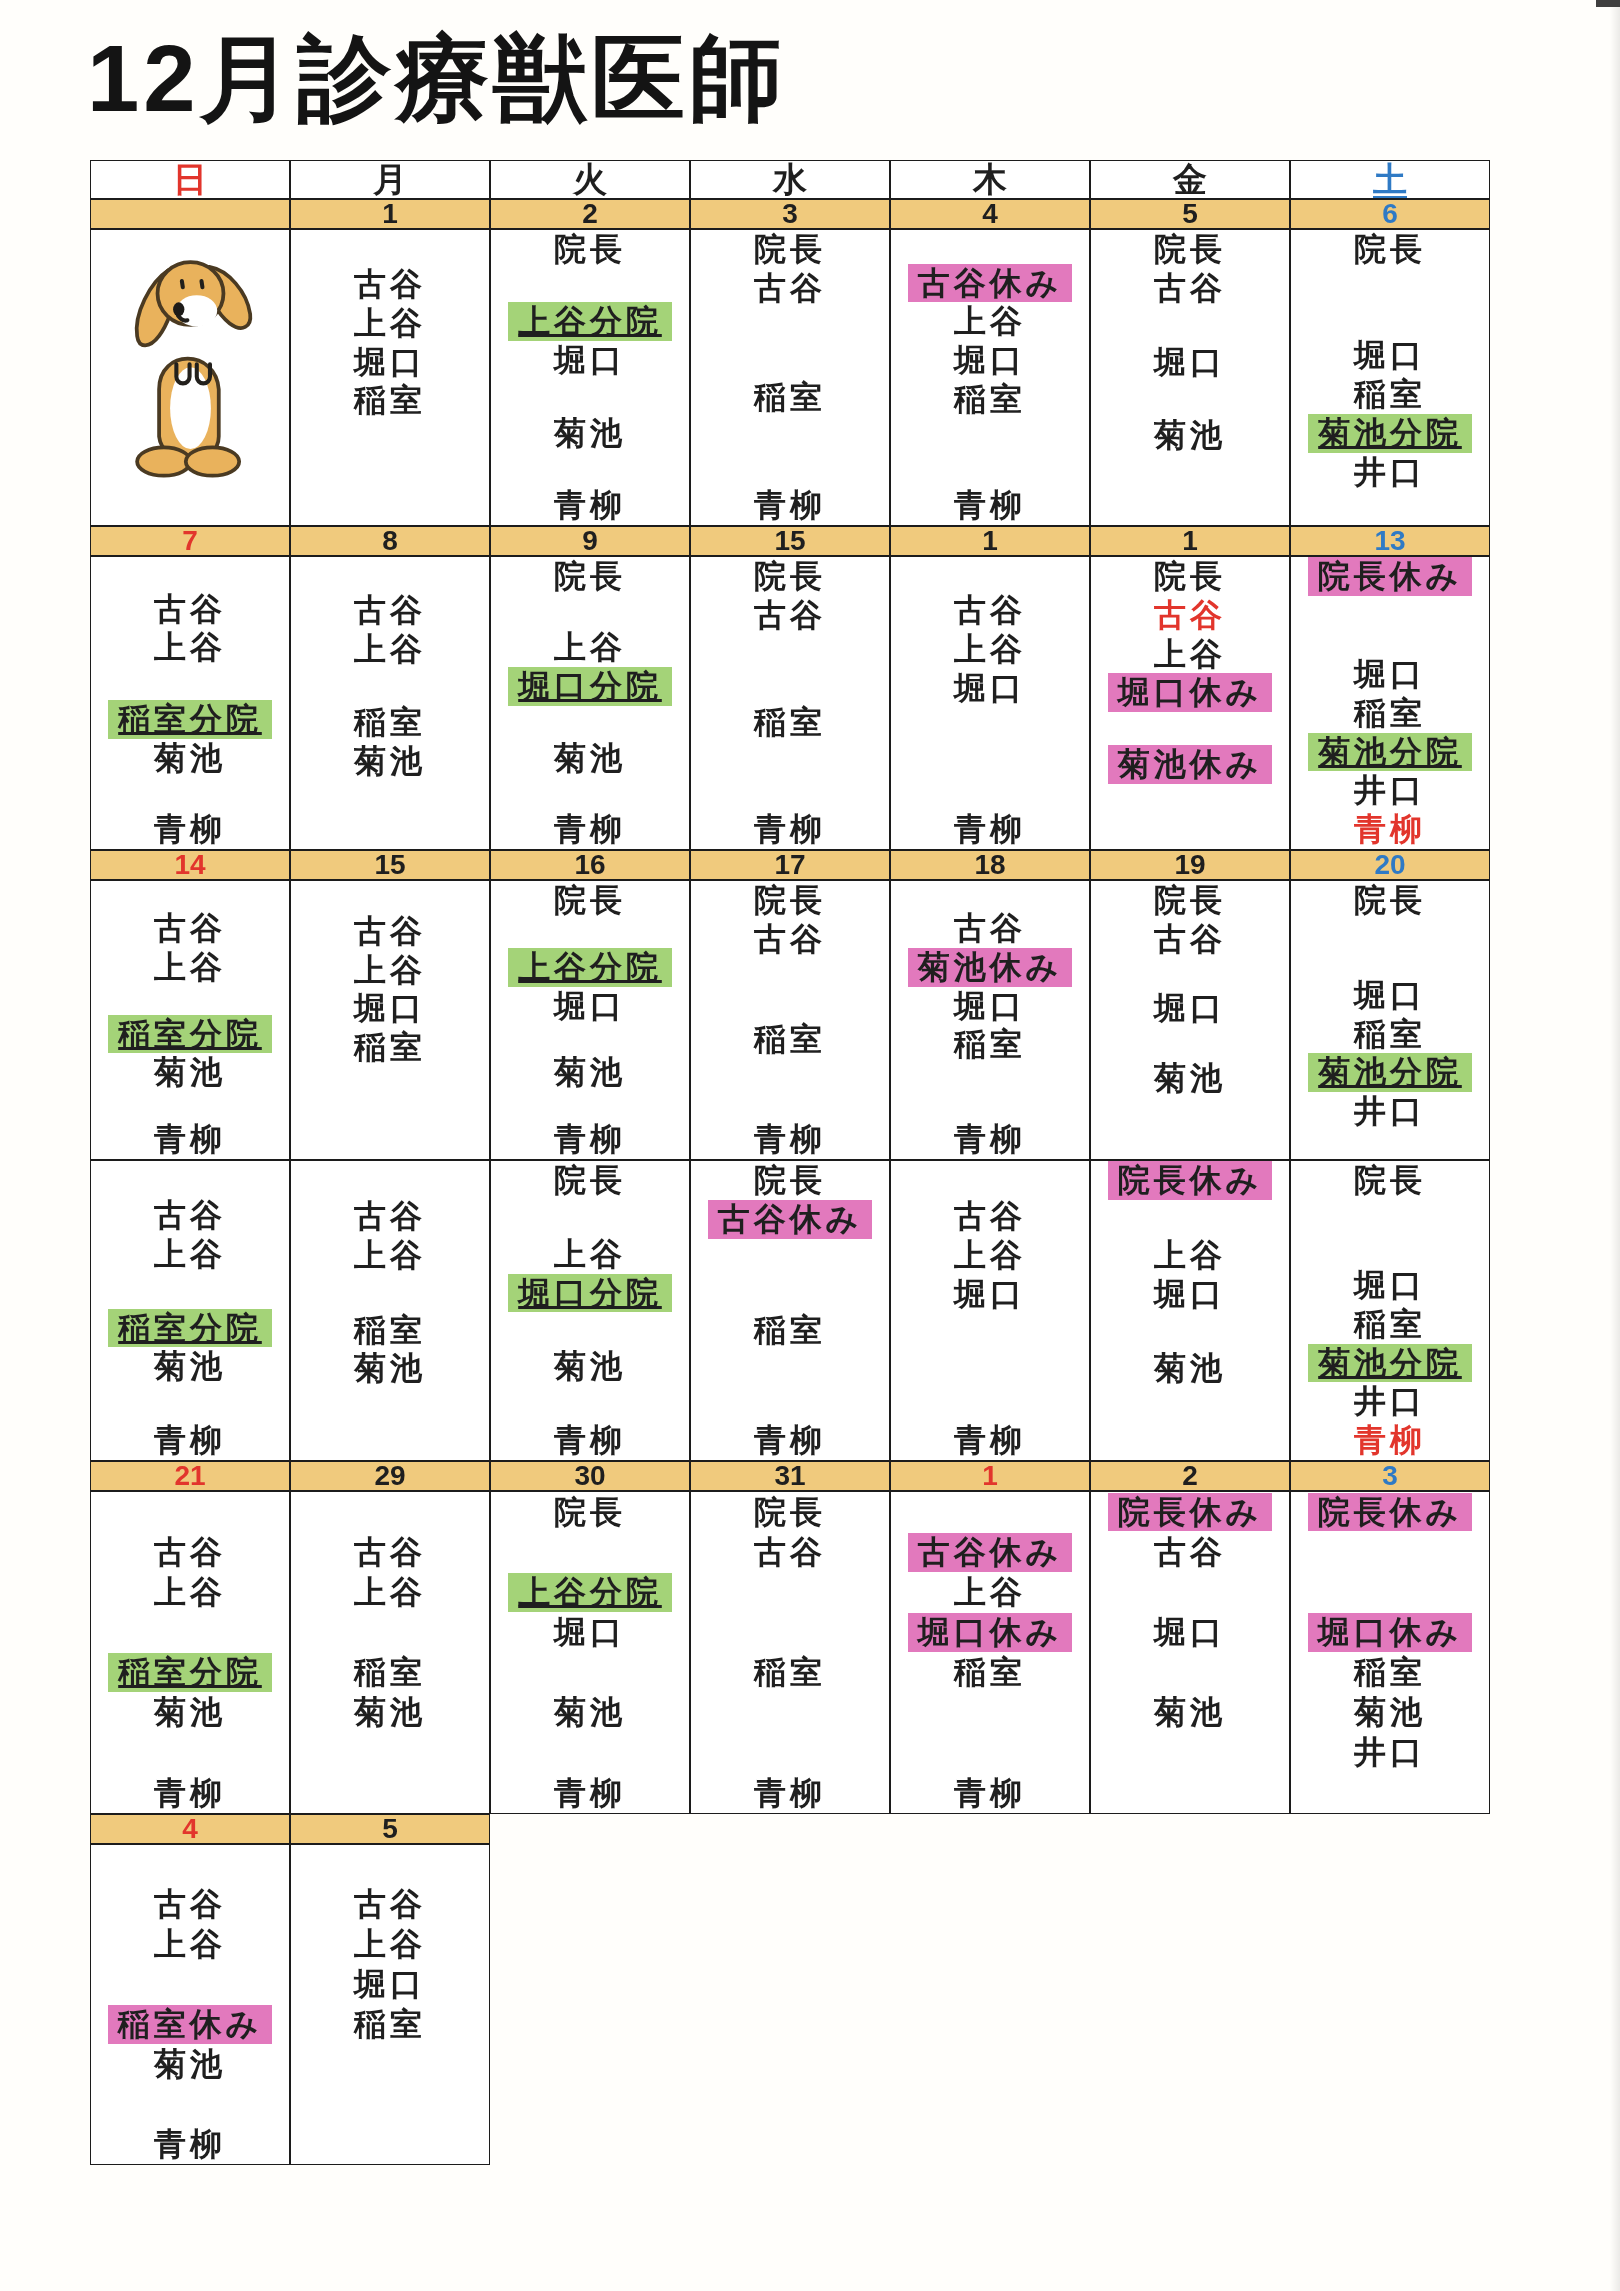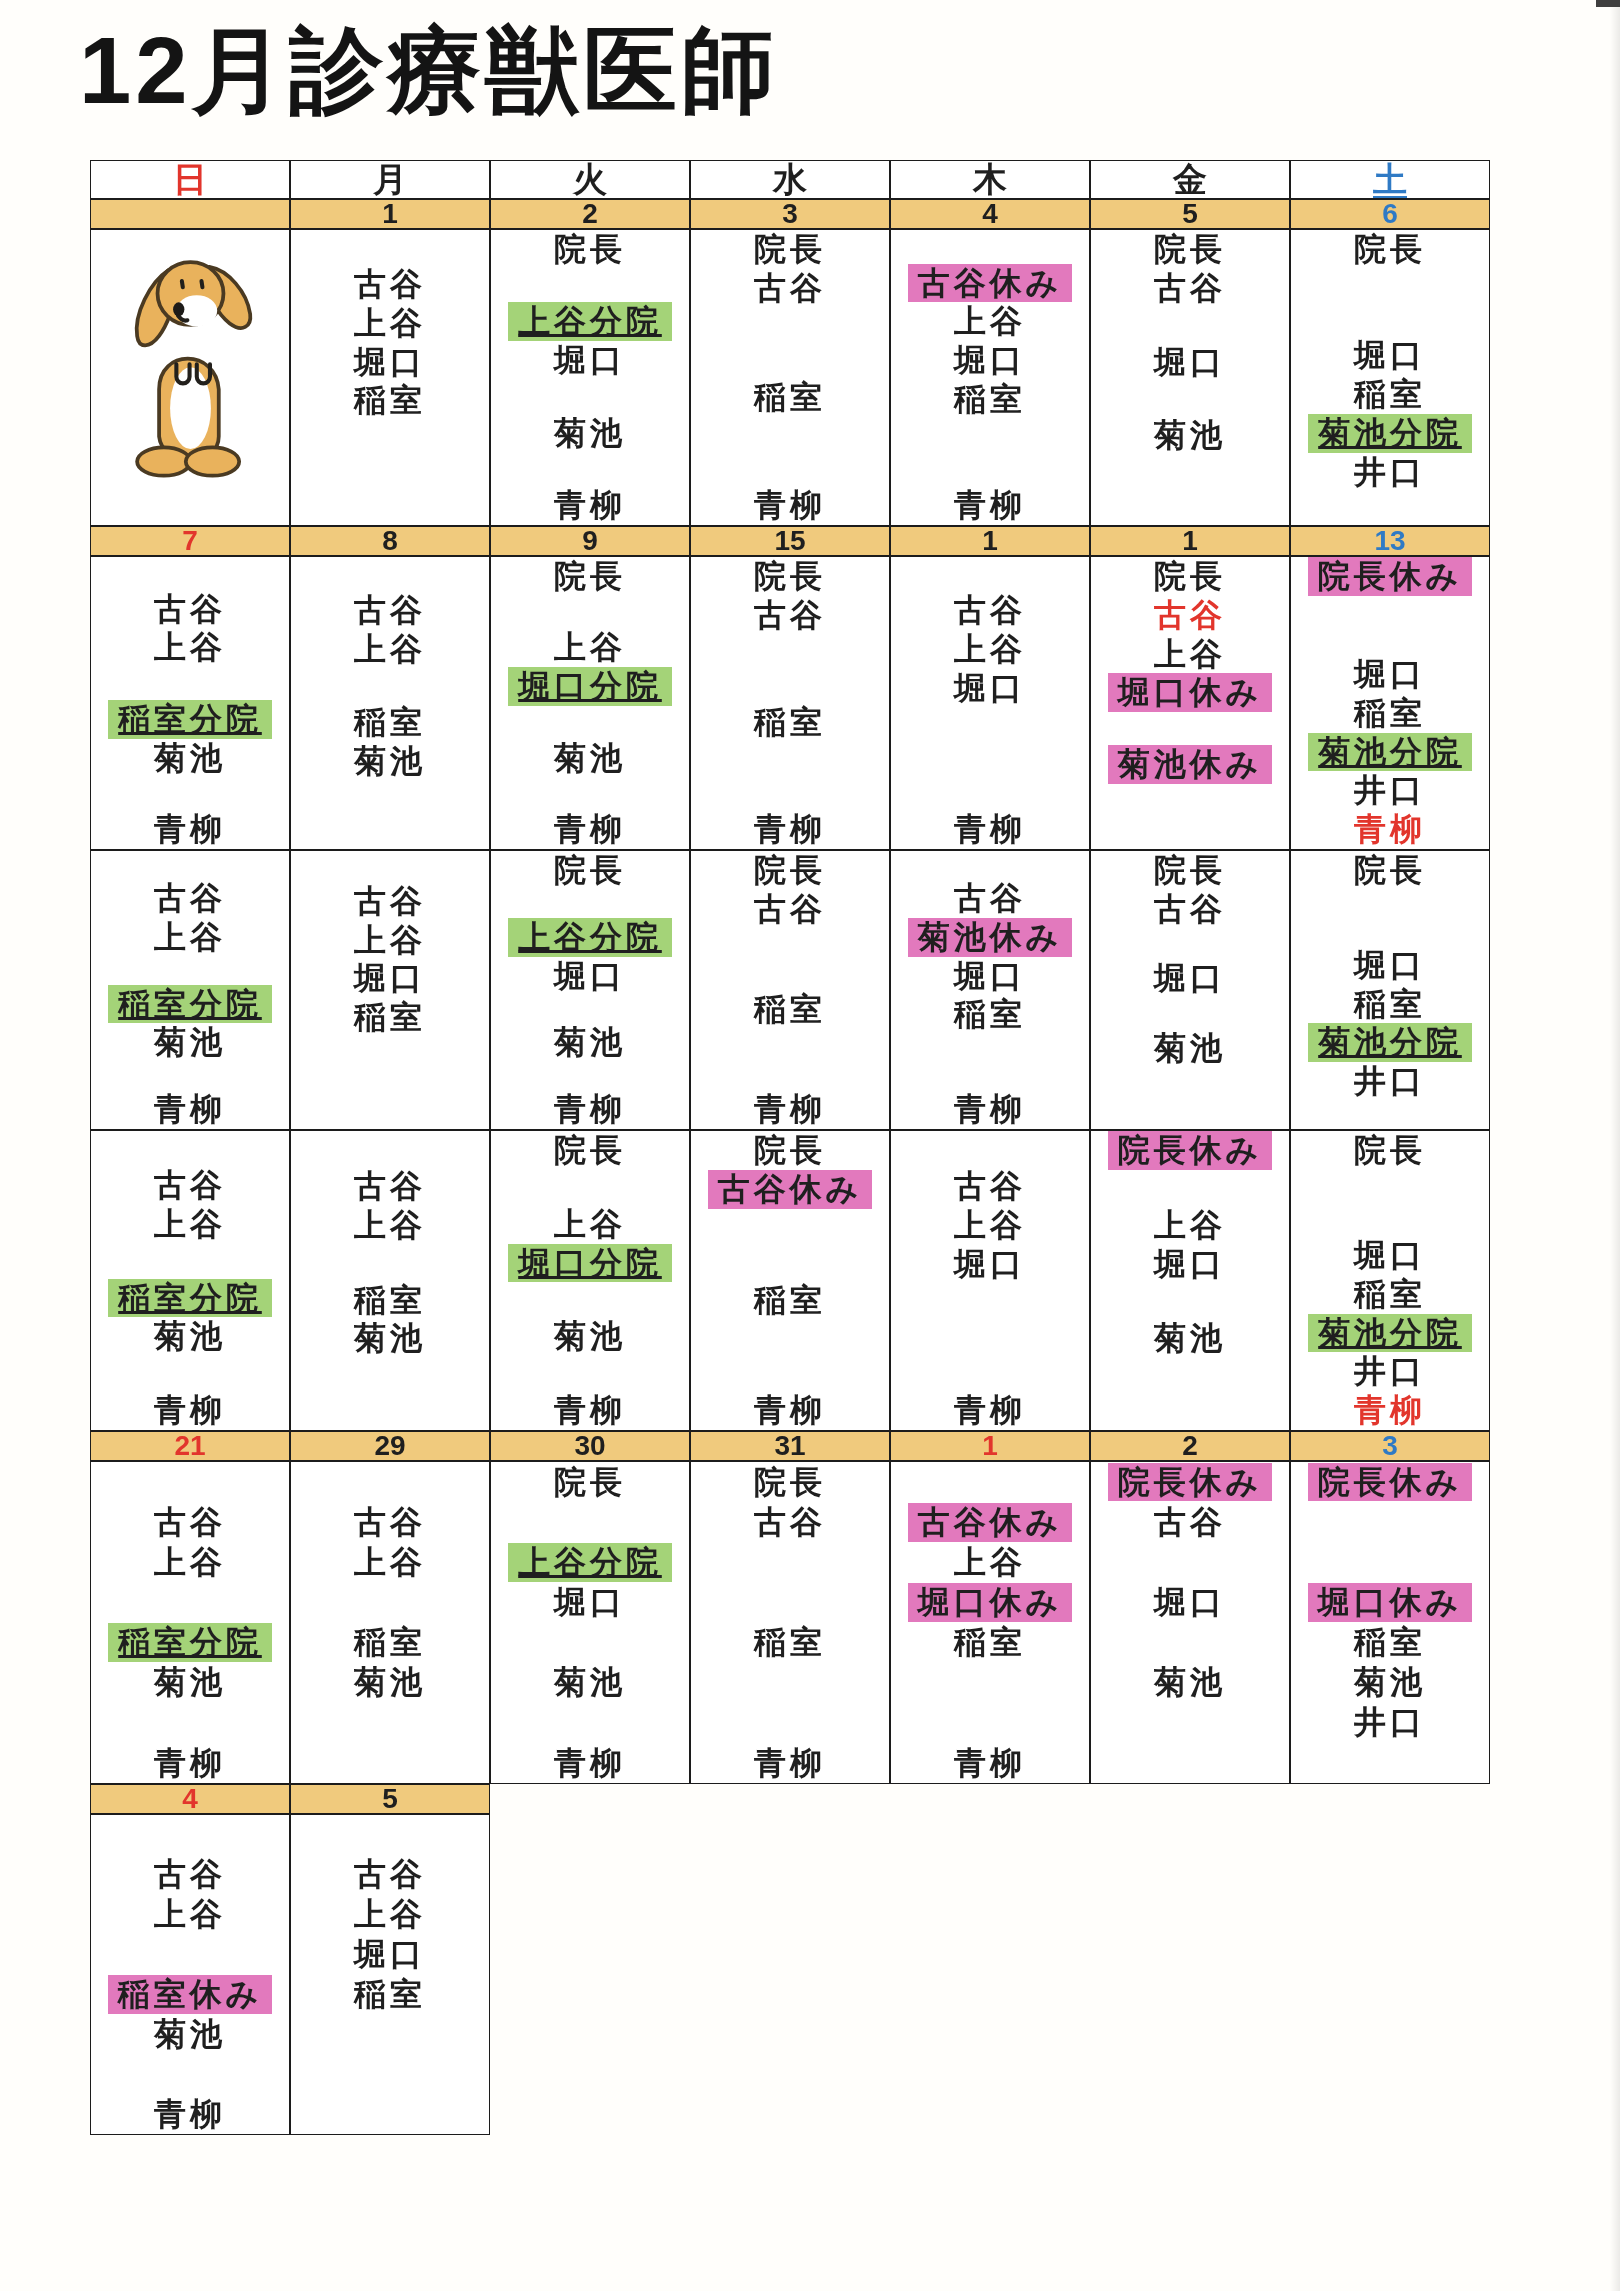--- a/index.html
+++ b/index.html
@@ -4,21 +4,21 @@
 <style>
   html,body{margin:0;padding:0;}
   .page{
     position:relative;
     width:1620px;height:2292px;
     background:#fffefb;
     font-family:"Liberation Sans","DejaVu Sans",sans-serif;
     overflow:hidden;
   }
   .title{
-    position:absolute;left:71px;top:0px;margin:8px;
+    position:absolute;left:71px;top:0px;margin:16px;
     font-size:94px;font-weight:700;color:#141414;letter-spacing:3.9px;
     white-space:nowrap;
   }
   .calendar{position:absolute;left:90px;top:160px;width:1400px;}
   .row{display:grid;grid-template-columns:repeat(7,200px);}
   .bx{border:1.5px solid #1c1c1c;box-sizing:border-box;background:#fff;}
   .wcell{
     height:39px;display:flex;align-items:center;justify-content:center;
     font-size:34px;font-weight:700;color:#1f1f1f;
   }
@@ -364,20 +364,29 @@
           </div>
           <div class="slot">
             <span class="entry">井口</span>
           </div>
           <div class="slot">
             <span class="entry c-red">青柳</span>
           </div>
         </div>
       </div>
       <div class="row">
+        <div class="bx dcell c-red">14</div>
+        <div class="bx dcell c-black">15</div>
+        <div class="bx dcell c-black">16</div>
+        <div class="bx dcell c-black">17</div>
+        <div class="bx dcell c-black">18</div>
+        <div class="bx dcell c-black">19</div>
+        <div class="bx dcell c-blue">20</div>
+      </div>
+      <div class="row">
         <div class="bx ccell" style="height: 280px;">
           <div class="slot"></div>
           <div class="slot">
             <span class="entry">古谷</span>
           </div>
           <div class="slot">
             <span class="entry">上谷</span>
           </div>
           <div class="slot"></div>
           <div class="slot">

